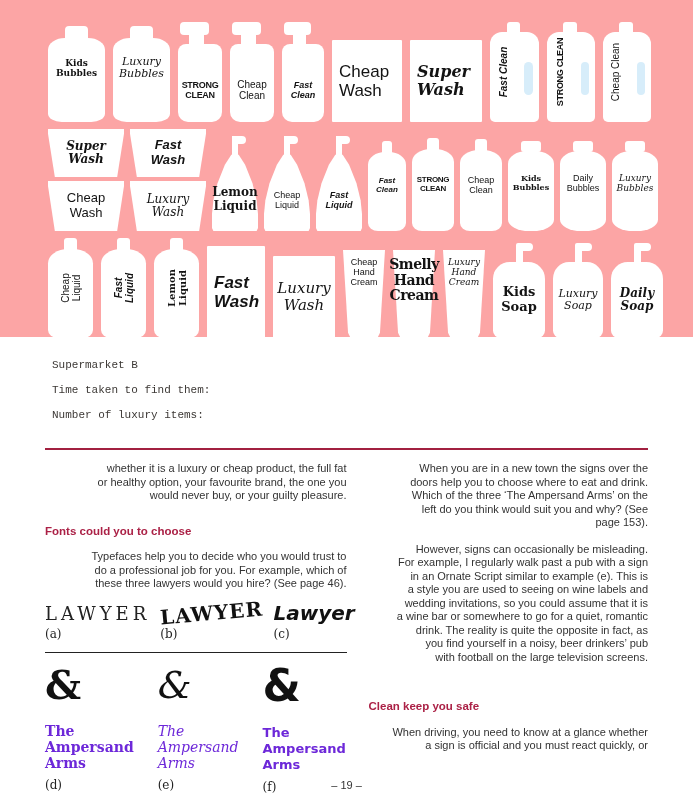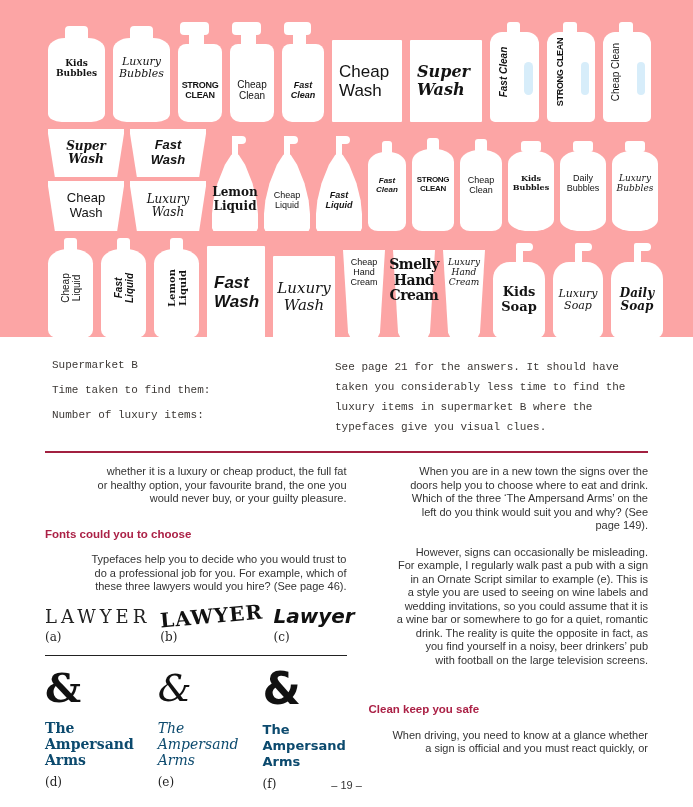--- a/index.html
+++ b/index.html
@@ -92,21 +92,21 @@
               transform:rotate(-5deg); color:#111; }
   .lawyer-c { font-family:"DejaVu Sans", sans-serif; font-weight:700; font-style:italic; font-size:20px; color:#111; }
   .ex-label { font-family:"DejaVu Serif", serif; font-size:12px; color:#222; margin-top:8px; }
 
   .amp-section { border-top:1px solid #222; margin-top:10px; padding-top:10px; display:flex; gap:24px; }
   .amp-item { display:flex; flex-direction:column; }
   .amp-glyph { color:#111; }
   .amp-d .amp-glyph { font-family:"DejaVu Serif", serif; font-weight:700; font-size:40px; line-height:44px; }
   .amp-e .amp-glyph { font-family:"DejaVu Serif", serif; font-style:italic; font-size:38px; line-height:44px; }
   .amp-f .amp-glyph { font-family:"DejaVu Sans", sans-serif; font-weight:700; font-size:44px; line-height:46px; }
-  .amp-name { white-space:pre-line; margin-top:10px; color:#0c4a6e; }
+  .amp-name { white-space:pre-line; margin-top:16px; color:#6d28d9; }
   .amp-d .amp-name { font-family:"DejaVu Serif", serif; font-weight:700; font-size:14px; line-height:16px; }
   .amp-e .amp-name { font-family:"DejaVu Serif", serif; font-style:italic; font-size:14px; line-height:16px; }
   .amp-f .amp-name { font-family:"DejaVu Sans", sans-serif; font-weight:700; font-size:13px; line-height:16px; }
 
   .footer { position:absolute; bottom:16px; left:0; width:100%; text-align:center;
             font-size:11px; color:#333; }
 </style>
 </head>
 <body>
 
@@ -294,24 +294,20 @@
         </div>
       </div>
     </div>
 
   <div class="worksheet">
     <div class="ws-left">
       <div class="ws-line">Supermarket B</div>
       <div class="ws-line">Time taken to find them:</div>
       <div class="ws-line">Number of luxury items:</div>
     </div>
-    <div class="ws-right">See page 21 for the answers. It should have
-taken you considerably less time to find the
-luxury items in supermarket B where the
-typefaces give you visual clues.</div>
   </div>
 
   <div class="red-rule"></div>
 
   <div class="cols">
 
     <div class="col left">
       <p class="para">whether it is a luxury or cheap product, the full fat
 or healthy option, your favourite brand, the one you
 would never buy, or your guilty pleasure.</p>
@@ -358,21 +354,21 @@
           <span class="ex-label">(f)</span>
         </div>
       </div>
     </div>
 
     <div class="col right">
       <p class="para">When you are in a new town the signs over the
 doors help you to choose where to eat and drink.
 Which of the three ‘The Ampersand Arms’ on the
 left do you think would suit you and why? (See
-page 149).</p>
+page 153).</p>
       <p class="para">However, signs can occasionally be misleading.
 For example, I regularly walk past a pub with a sign
 in an Ornate Script similar to example (e). This is
 a style you are used to seeing on wine labels and
 wedding invitations, so you could assume that it is
 a wine bar or somewhere to go for a quiet, romantic
 drink. The reality is quite the opposite in fact, as
 you find yourself in a noisy, beer drinkers’ pub
 with football on the large television screens.</p>
       <div class="red-head">Clean keep you safe</div>

